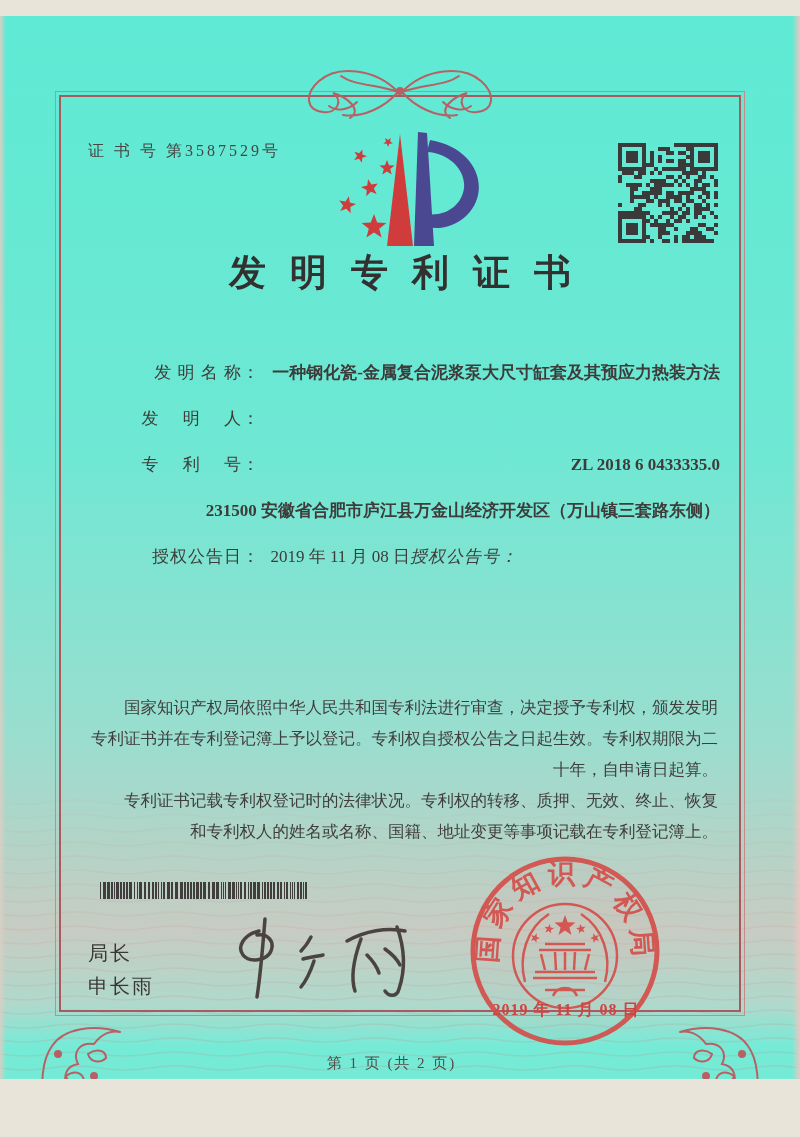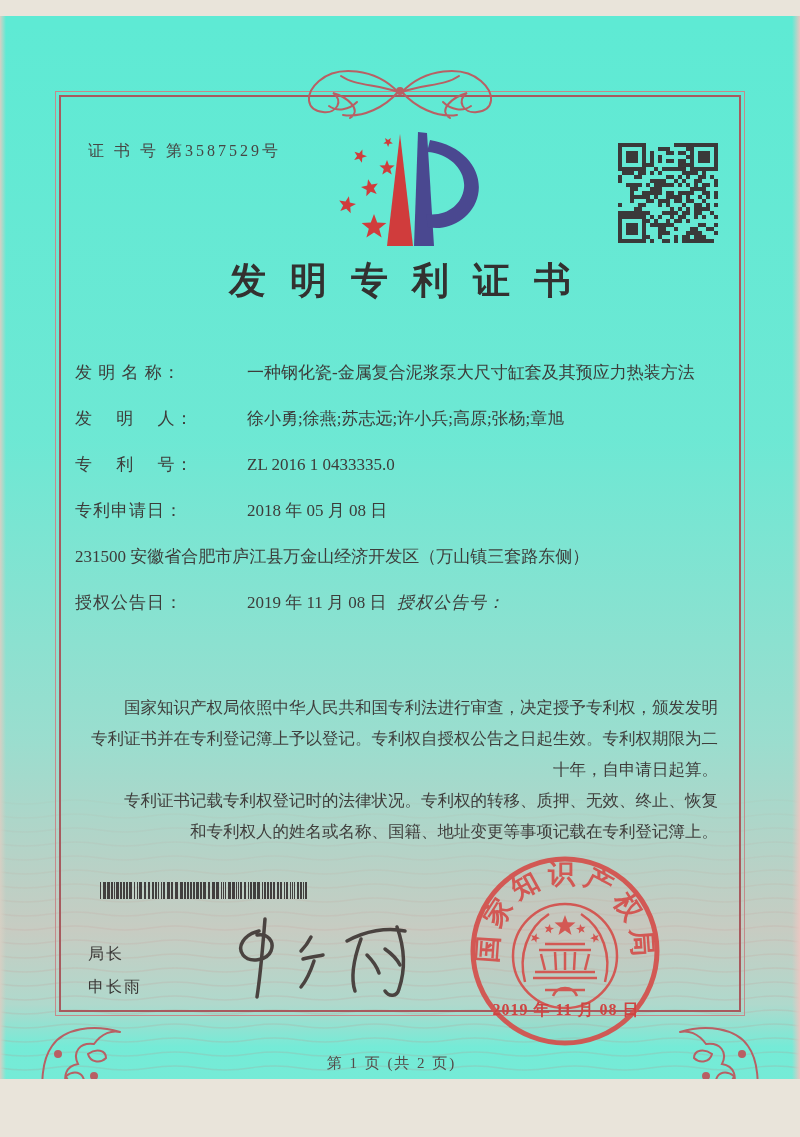--- a/index.html
+++ b/index.html
@@ -25,34 +25,34 @@
     border:1px solid #c58a8a;}
   .frame-inner{position:absolute;inset:3px;border:2px solid #a85a5e;}
   .top-ornament{position:absolute;left:289px;top:46px;width:222px;height:58px;}
   .lace{position:absolute;width:92px;height:92px;}
   .lace-bl{left:36px;top:1008px;}
   .lace-br{right:36px;top:1008px;transform:scaleX(-1);}
   .cert-no{position:absolute;left:88px;top:125px;font-size:16px;
     letter-spacing:3px;color:#474644;}
   .logo{position:absolute;left:330px;top:110px;width:150px;height:128px;}
   .qr{position:absolute;left:618px;top:127px;width:100px;height:100px;}
-  .title{position:absolute;left:0;right:0;top:240px;text-align:center;
+  .title{position:absolute;left:0;right:0;top:232px;text-align:center;
     font-size:37px;font-weight:bold;letter-spacing:24px;padding-left:24px;
     color:#333130;}
-  .fields{position:absolute;left:75px;top:344px;width:632px;font-size:17px;
-    line-height:26px;color:#3d3c3a;}
+  .fields{position:absolute;left:88px;top:344px;width:632px;font-size:17px;
+    line-height:26px;color:#3d3c3a;text-align:right;}
   .frow{display:flex;margin-bottom:20px;}
   .flabel{width:172px;flex-shrink:0;letter-spacing:1px;}
-  .fvalue{flex:1;}
+  .fvalue{flex:1;font-weight:bold;}
   .fvalue-half{width:150px;flex-shrink:0;white-space:nowrap;}
   .paras{position:absolute;left:88px;top:676px;width:630px;font-size:16.5px;
     line-height:31px;color:#3f3e3c;}
   .paras p{margin:0;text-indent:2em;text-align:right;}
   .barcode{position:absolute;left:100px;top:866px;}
-  .signer{position:absolute;left:88px;top:921px;font-size:16px;
+  .signer{position:absolute;left:88px;top:921px;font-size:20px;
     line-height:33px;color:#3a3836;letter-spacing:2px;}
   .signature{position:absolute;left:215px;top:893px;z-index:1;}
   .seal{position:absolute;left:456px;top:836px;width:220px;height:202px;
     z-index:2;opacity:0.93;}
   .seal-date{position:absolute;left:482px;top:984px;width:168px;z-index:3;
     text-align:center;font-size:16px;font-weight:bold;color:#ce4442;
     letter-spacing:1px;}
   .page-num{position:absolute;left:38px;right:55px;top:1038px;
     text-align:center;font-size:15px;letter-spacing:2px;color:#554a48;}
   .back-note{position:absolute;left:0;right:0;top:1092px;text-align:center;
@@ -468,29 +468,24 @@
 
   <div class="title">发明专利证书</div>
 
   <div class="fields">
     <div class="frow">
       <div class="flabel">发 明 名 称：</div>
       <div class="fvalue">一种钢化瓷-金属复合泥浆泵大尺寸缸套及其预应力热装方法</div>
     </div>
     <div class="frow">
       <div class="flabel">发　 明　 人：</div>
-      <div class="fvalue">徐小勇;徐燕;苏志远;许小兵;高原;张杨;章旭</div>
     </div>
     <div class="frow">
       <div class="flabel">专　 利　 号：</div>
-      <div class="fvalue">ZL 2016 1 0433335.0</div>
-    </div>
-    <div class="frow">
-      <div class="flabel">专利申请日：</div>
-      <div class="fvalue">2018 年 05 月 08 日</div>
+      <div class="fvalue">ZL 2018 6 0433335.0</div>
     </div>
     <div class="frow">
       <div class="fvalue">231500  安徽省合肥市庐江县万金山经济开发区（万山镇三套路东侧）</div>
     </div>
     <div class="frow">
       <div class="flabel">授权公告日：</div>
       <div class="fvalue-half">2019 年 11 月 08 日</div>
       <div class="flabel" style="width:auto;margin-right:10px;font-style:italic;">授权公告号：</div>
     </div>
   </div>

